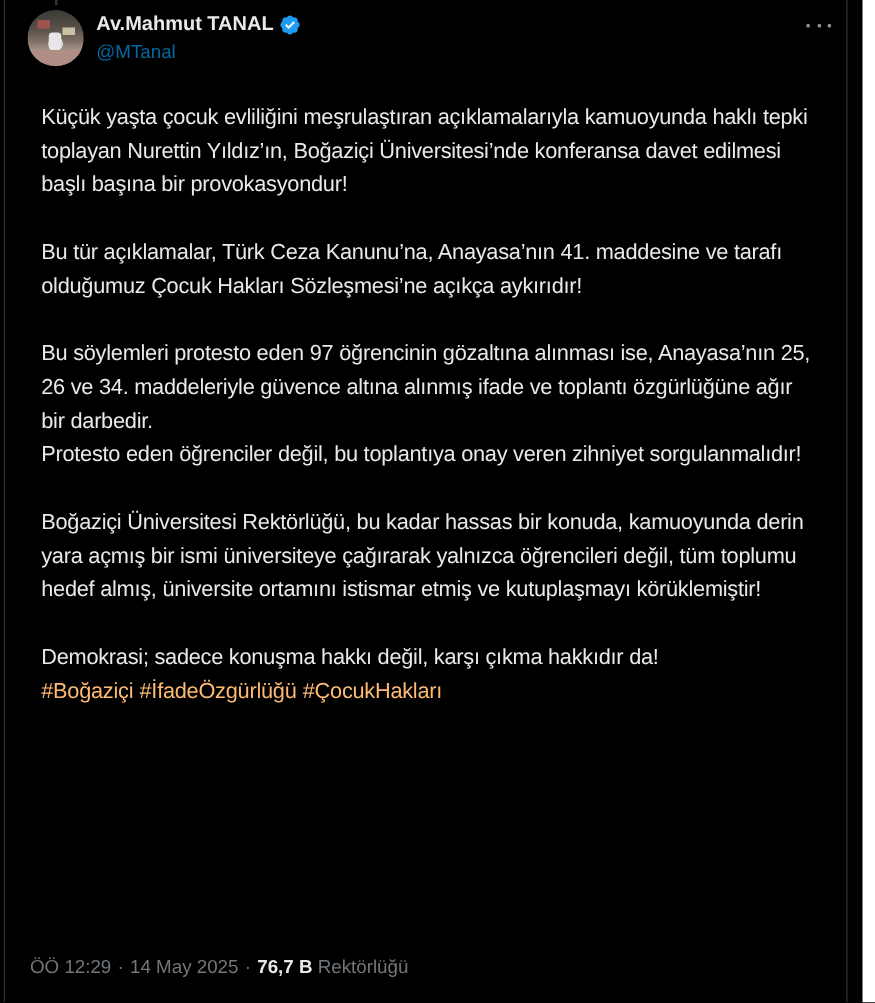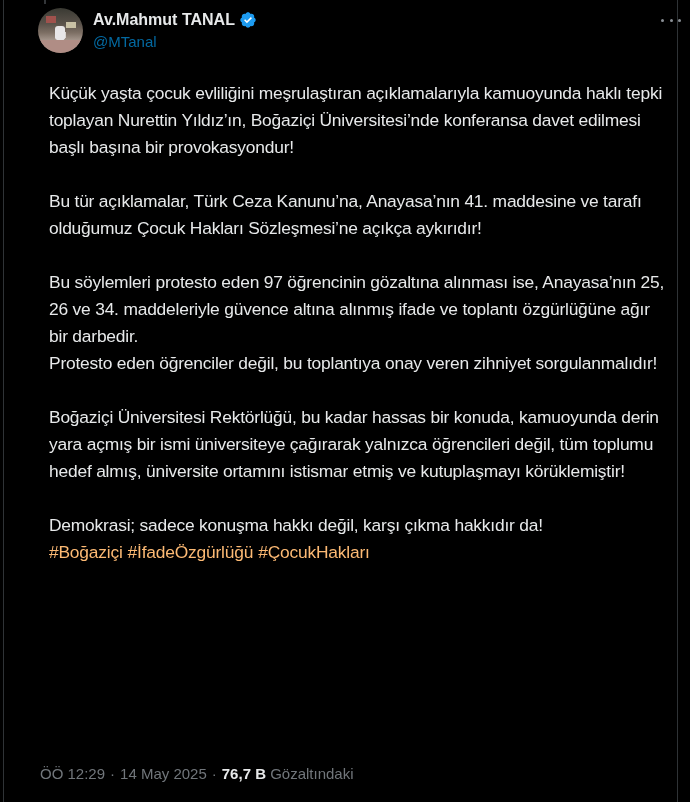--- a/index.html
+++ b/index.html
@@ -2,21 +2,21 @@
 <html><head>
 <meta charset="utf-8">
 <style>
   html, body { margin:0; padding:0; }
   body { width:700px; height:802px; background:#000; position:relative; overflow:hidden;
          font-family:"Liberation Sans", sans-serif; color:#e7e9ea; }
   .right-strip { position:absolute; left:690px; top:0; width:10px; height:802px; background:#fff; }
   .border-right { position:absolute; left:677px; top:0; width:1px; height:802px; background:#2f3336; }
   .border-left { position:absolute; left:3px; top:0; width:1px; height:802px; background:#2f3336; }
   .thread-tick { position:absolute; left:44px; top:0; width:2px; height:4px; background:#333639; }
-  .tweet { position:absolute; left:20px; top:0; width:673px; height:650px; }
+  .tweet { position:absolute; left:4px; top:0; width:673px; height:650px; }
   .avatar { position:absolute; left:18px; top:8px; width:45px; height:45px; border-radius:50%; overflow:hidden;
             background: radial-gradient(circle at 50% 60%, #d9d4d0 0 16%, transparent 17%),
                         linear-gradient(180deg,#3a3a33 0%, #5a524a 35%, #7d6f64 55%, #b8a9a0 80%, #6d5f55 100%); }
   .avatar .a1 { position:absolute; left:8px; top:8px; width:10px; height:7px; background:#a0524d; }
   .avatar .a2 { position:absolute; left:28px; top:14px; width:10px; height:6px; background:#c9c1a5; }
   .avatar .a3 { position:absolute; left:17px; top:18px; width:10px; height:14px; background:#e8e6e8; border-radius:3px; }
   .avatar .a4 { position:absolute; left:0; top:32px; width:45px; height:13px; background:#b08d85; }
   .name-row { position:absolute; left:73px; top:9px; height:22px; display:flex; align-items:center; }
   .name { font-weight:bold; font-size:16px; color:#e7e9ea; }
   .verified { margin-left:4px; width:18px; height:18px; }
@@ -66,18 +66,18 @@
     <p><span>Bu söylemleri protesto eden 97 öğrencinin gözaltına alınması ise, Anayasa’nın 25, 26 ve 34. maddeleriyle güvence altına alınmış ifade ve toplantı özgürlüğüne ağır bir darbedir.</span><br><span>Protesto eden öğrenciler değil, bu toplantıya onay veren zihniyet sorgulanmalıdır!</span></p>
     <p><span>Boğaziçi Üniversitesi Rektörlüğü, bu kadar hassas bir konuda, kamuoyunda derin yara açmış bir ismi üniversiteye çağırarak yalnızca öğrencileri değil, tüm toplumu hedef almış, üniversite ortamını istismar etmiş ve kutuplaşmayı körüklemiştir!</span></p>
     <p><span>Demokrasi; sadece konuşma hakkı değil, karşı çıkma hakkıdır da!</span><br>
       <span class="hashtags">
         <a>#Boğaziçi</a><a>#İfadeÖzgürlüğü</a><a>#ÇocukHakları</a>
       </span>
     </p>
   </div>
 
   <div class="meta">
-    <span>ÖÖ 12:29</span><span class="sep">·</span><span>14 May 2025</span><span class="sep">·</span><span class="views-count">76,7 B</span><span> </span><span>Gözaltındaki</span>
+    <span>ÖÖ 12:29</span><span class="sep">·</span><span>14 May 2025</span><span class="sep">·</span><span class="views-count">76,7 B</span><span> </span><span>Rektörlüğü</span>
   </div>
 </div>
 
 <div class="border-right"></div>
 <div class="right-strip"></div>
 
 </body></html>

